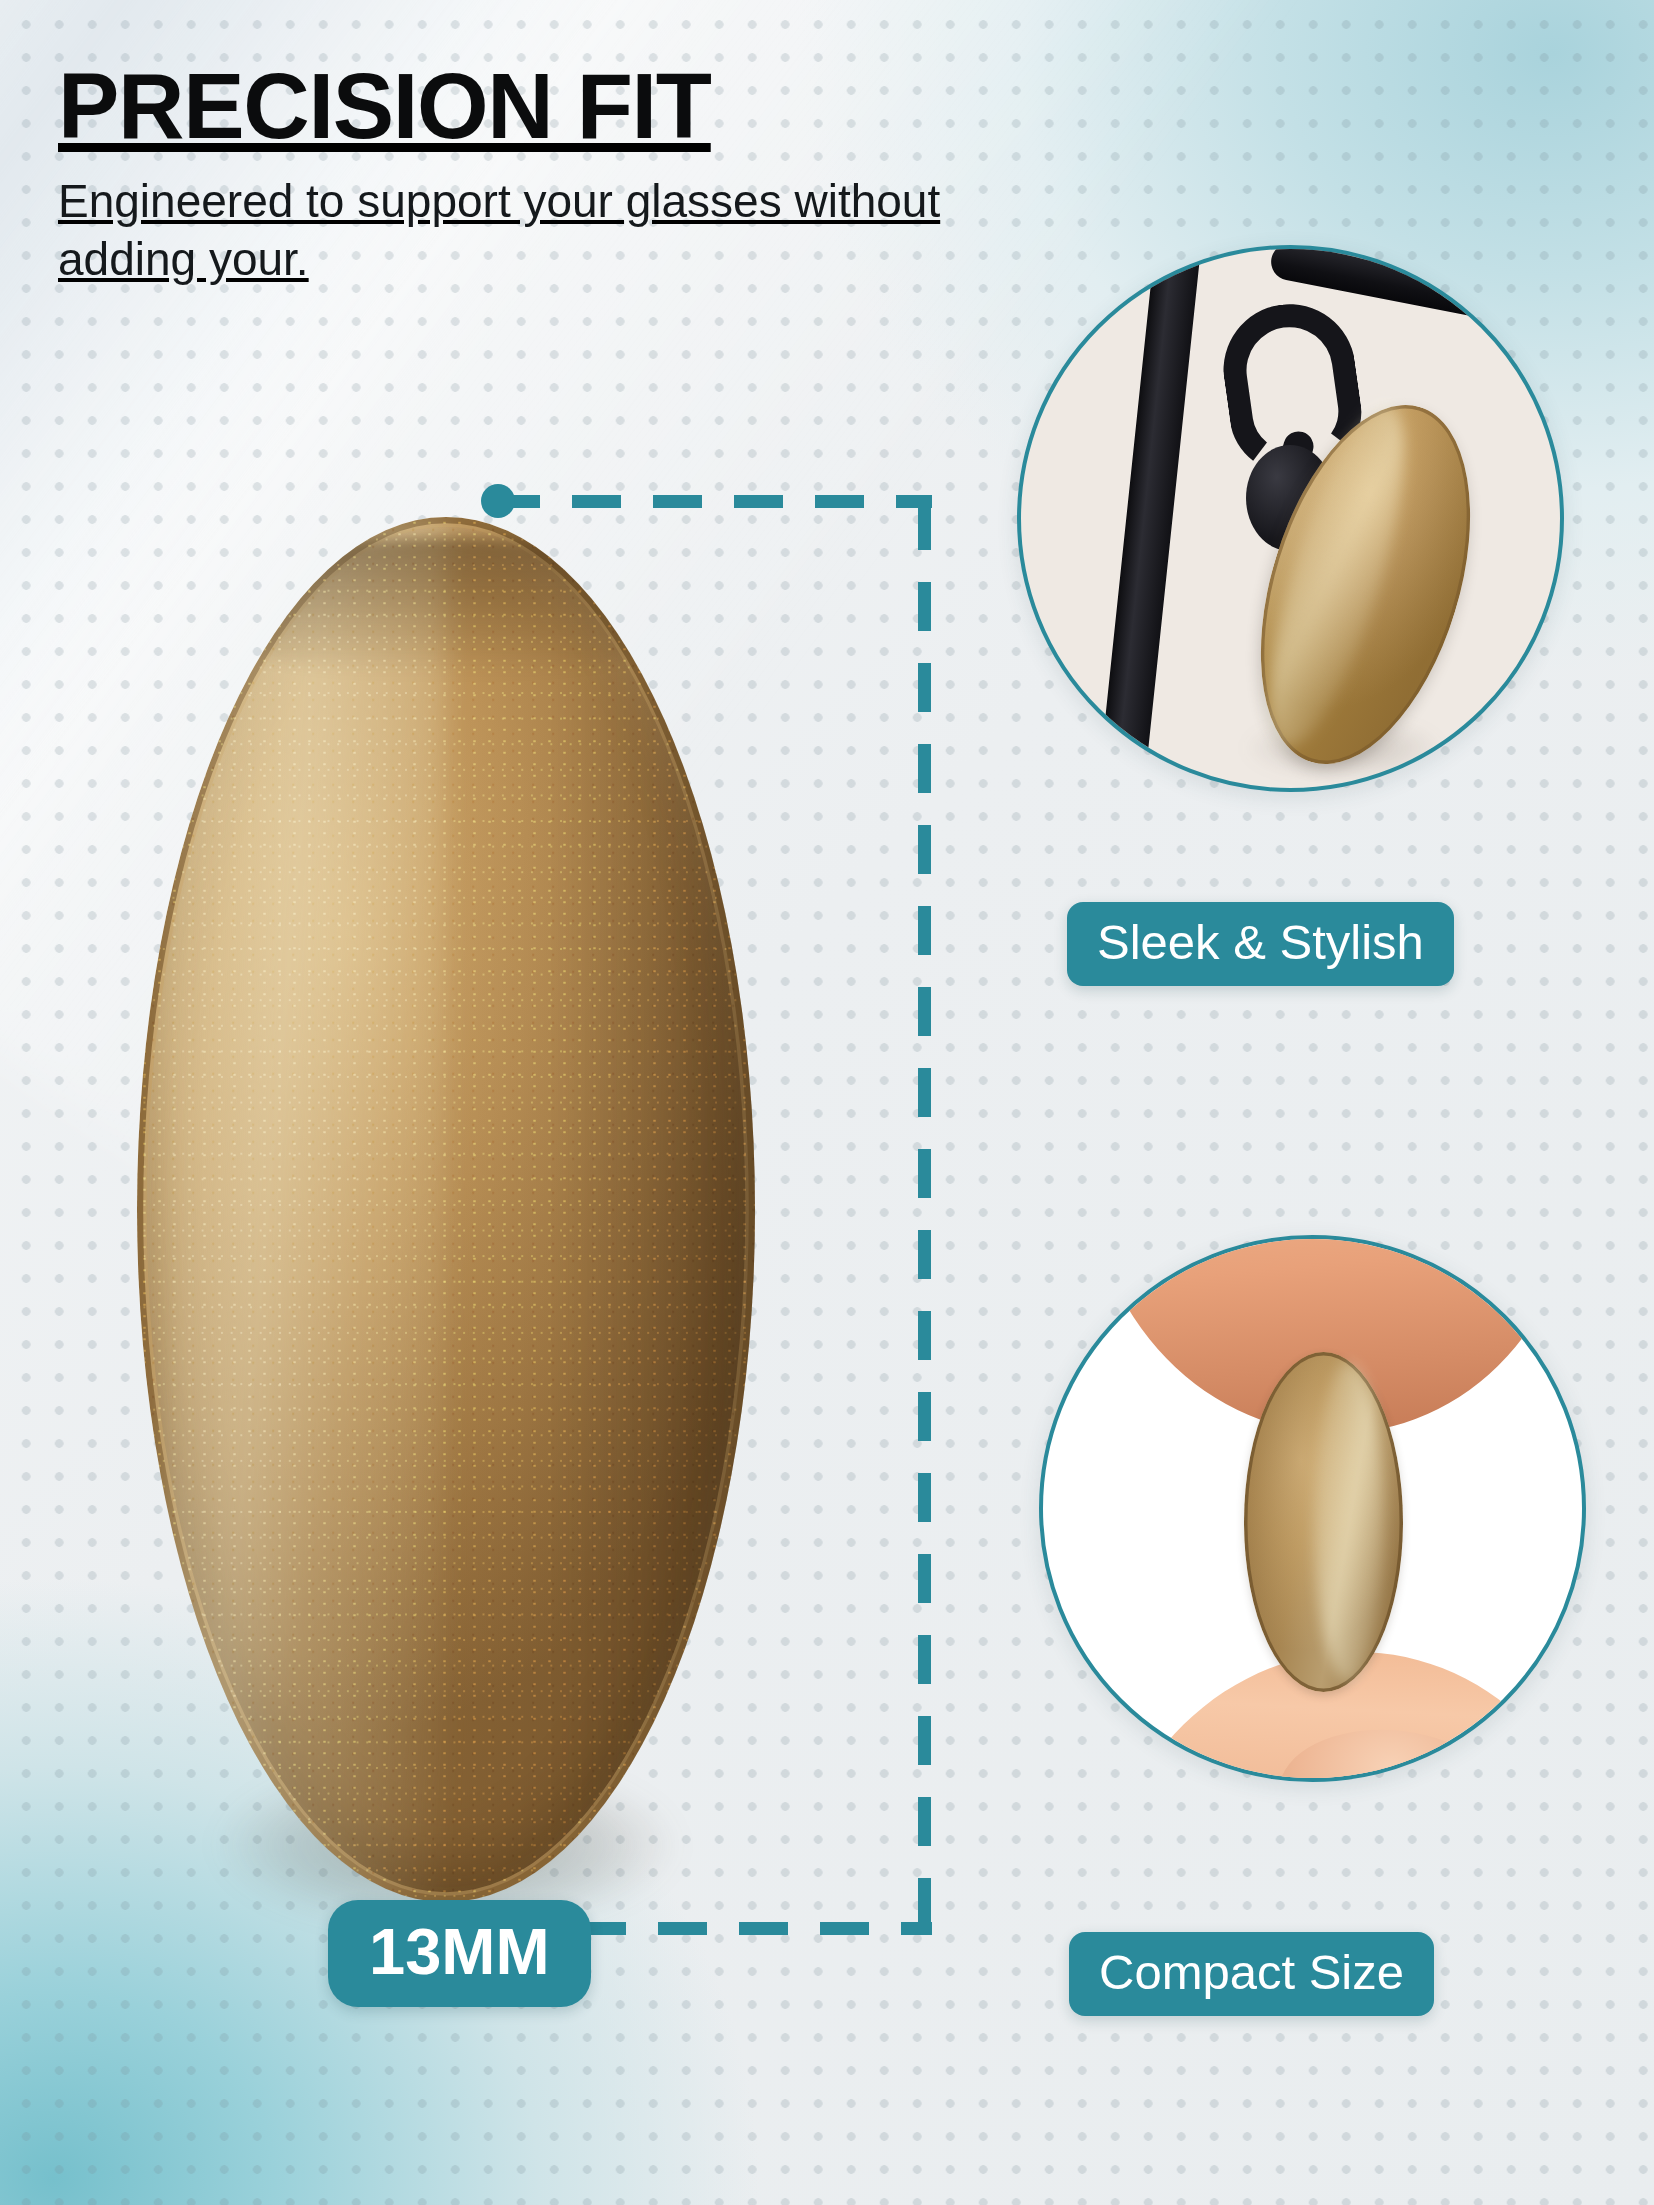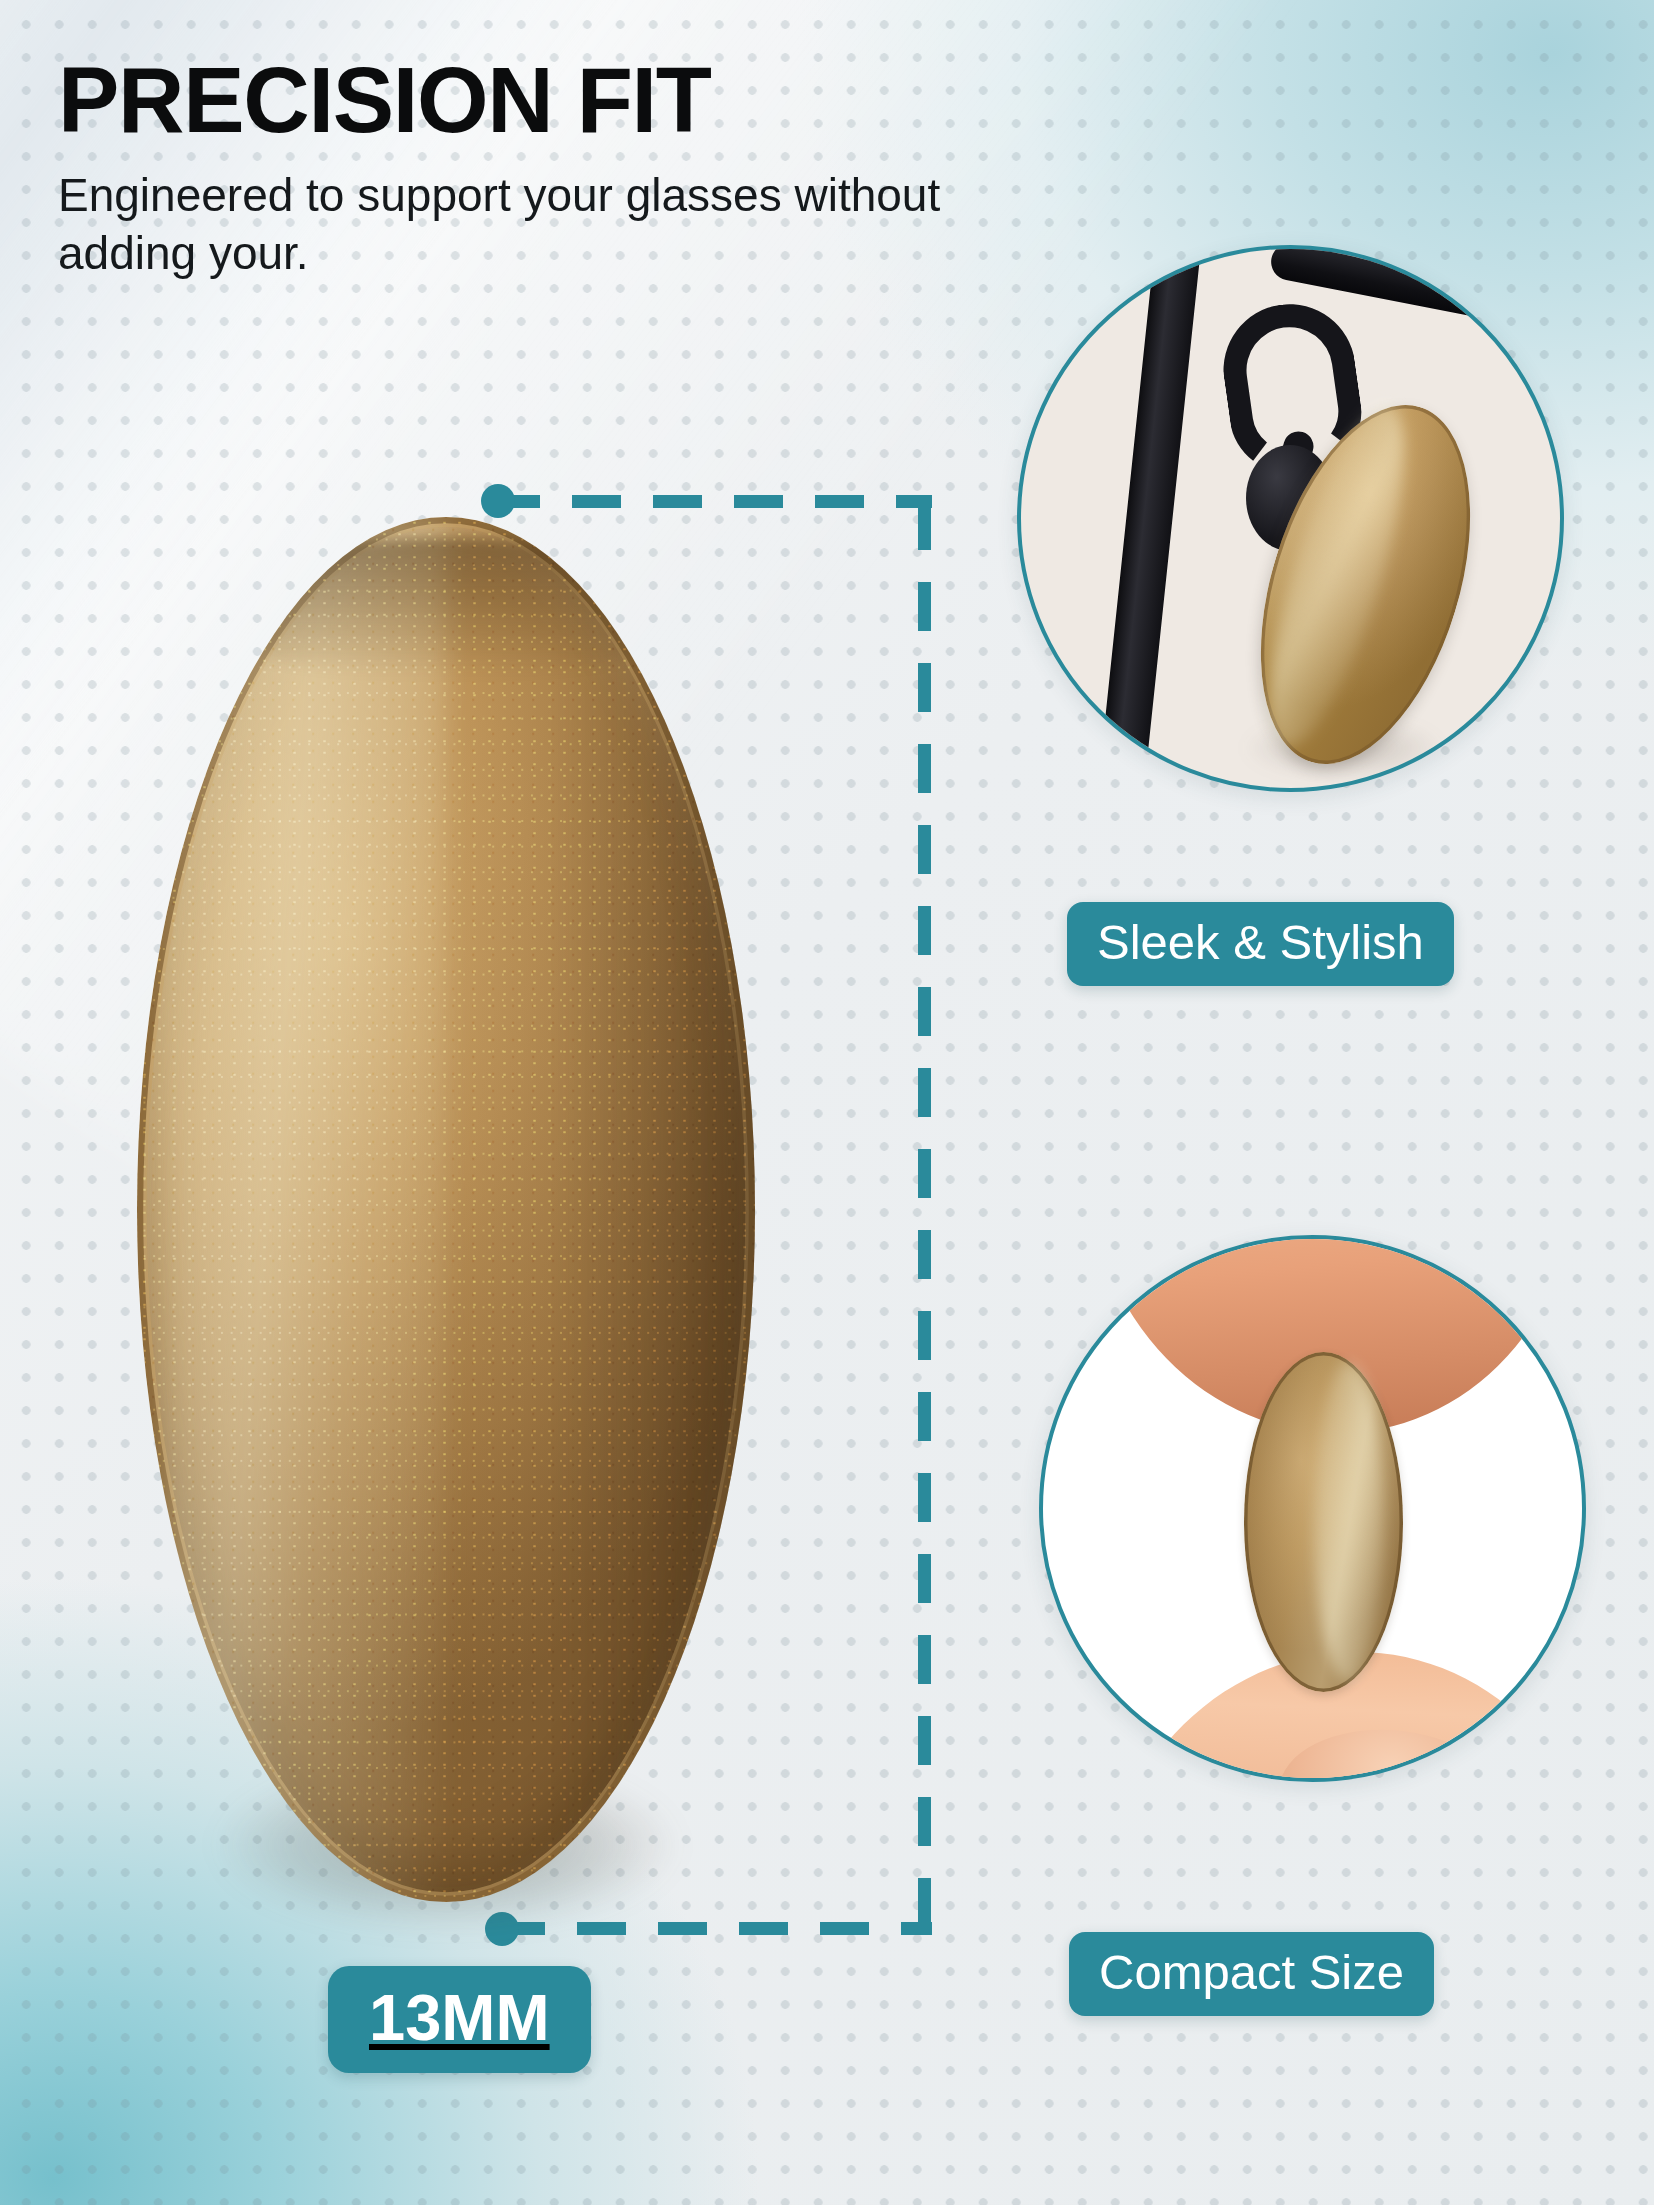--- a/index.html
+++ b/index.html
@@ -57,21 +57,21 @@
     transform:rotate(37deg);
     background:linear-gradient(90deg,
       rgba(230,236,240,0.0) 0%,
       rgba(222,230,236,0.85) 50%,
       rgba(230,236,240,0.0) 100%);
     filter:blur(8.8px);
     pointer-events:none;
   }
 
   
-  #header { position:absolute; left:58px; top:54px; width:1015px; }
+  #header { position:absolute; left:58px; top:60px; width:1015px;text-decoration:underline; }
 
   #title-main {
     font-size:92px;
     font-weight:700;
     letter-spacing:-1.3px;
     color:#0b0c0d;
     line-height:1.0;
     white-space:nowrap;
   }
   #title-sub {
@@ -193,26 +193,25 @@
     position:absolute;
     left:6%; top:1.5%; width:88%; height:10%;
     border-radius:50%;
     background:linear-gradient(180deg, rgba(60,40,16,0.45), rgba(60,40,16,0));
     filter:blur(6.2px);
   }
 
   
   #mm-badge {
     position:absolute;
-    left:328px; top:1966px;
+    left:328px; top:1900px;
     padding:19.4px 41px 23px 41px;
     background:#2a8a9b;
-    border-radius:21px;
+    border-radius:30px;
     box-shadow:0 4.4px 12.4px rgba(20,70,80,0.20);
-    text-decoration:underline;
   }
   #mm-badge span {
     display:block;
     font-size:65px;
     font-weight:700;
     color:#ffffff;
     letter-spacing:0px;
     line-height:1.0;
   }
 

